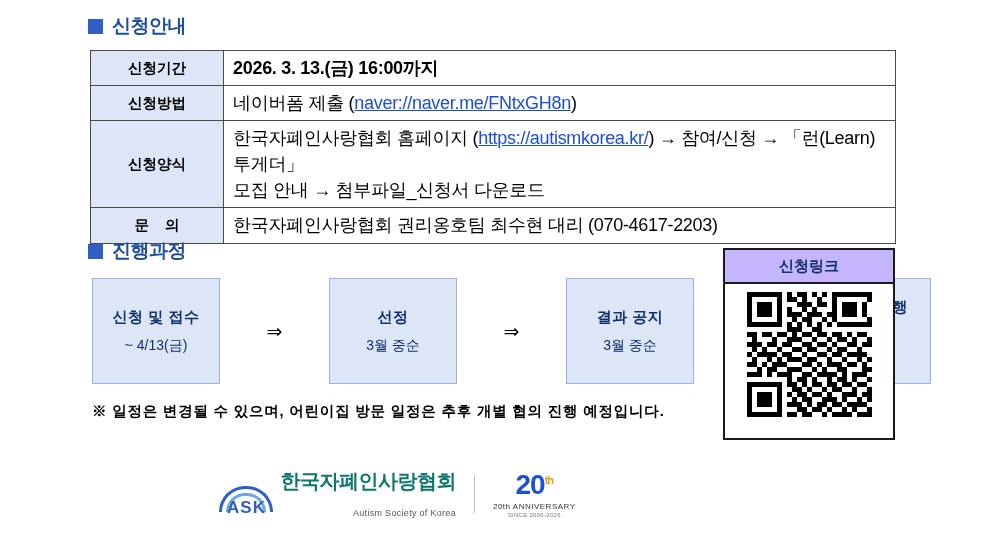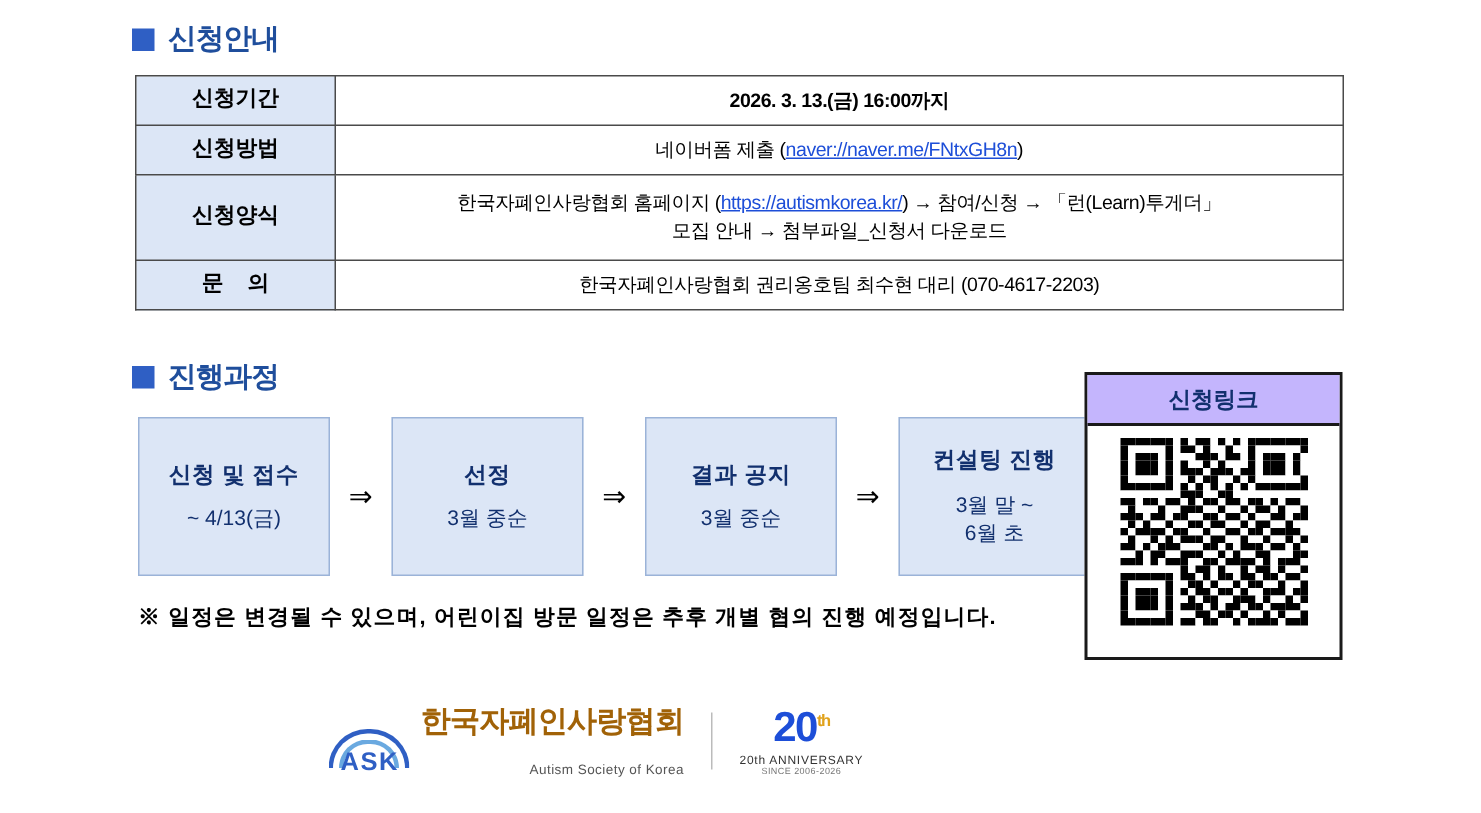--- a/index.html
+++ b/index.html
@@ -44,25 +44,24 @@
     position: absolute;
     left: 90px;
     top: 50px;
     width: 806px;
     border-collapse: collapse;
     table-layout: fixed;
   }
   .info-table td {
     border: 1px solid #4a4a4a;
     padding: 4px 9px;
-    font-size: 13px;
+    font-size: 18px;
     vertical-align: middle;
     line-height: 1.45;
     letter-spacing: -0.3px;
-    text-align: center;
   }
   .info-table td.label {
     width: 114px;
     background: #dce6f6;
     text-align: center;
     font-weight: bold;
     font-size: 14.5px;
     letter-spacing: 0px;
   }
   .info-table td.label.spaced {
@@ -84,20 +83,21 @@
     text-decoration: underline;
   }
 
   
   .flow {
     position: absolute;
     left: 92px;
     top: 278px;
     display: flex;
     align-items: center;
+    gap: 34px;
   }
   .flow-box {
     width: 126px;
     height: 104px;
     background: #dce6f6;
     border: 1px solid #9bb3d8;
     display: flex;
     flex-direction: column;
     align-items: center;
     justify-content: center;
@@ -229,21 +229,21 @@
     width: 54px;
     text-align: center;
     font-size: 17px;
     font-weight: bold;
     color: #2f5fc4;
     letter-spacing: 1px;
   }
   .logo-text .kr {
     font-size: 20px;
     font-weight: bold;
-    color: #a16207;
+    color: #0f766e;
     letter-spacing: -0.5px;
     line-height: 1.1;
   }
   .logo-text .en {
     font-size: 9px;
     color: #555555;
     letter-spacing: 0.3px;
     text-align: right;
     margin-top: 16px;
   }

